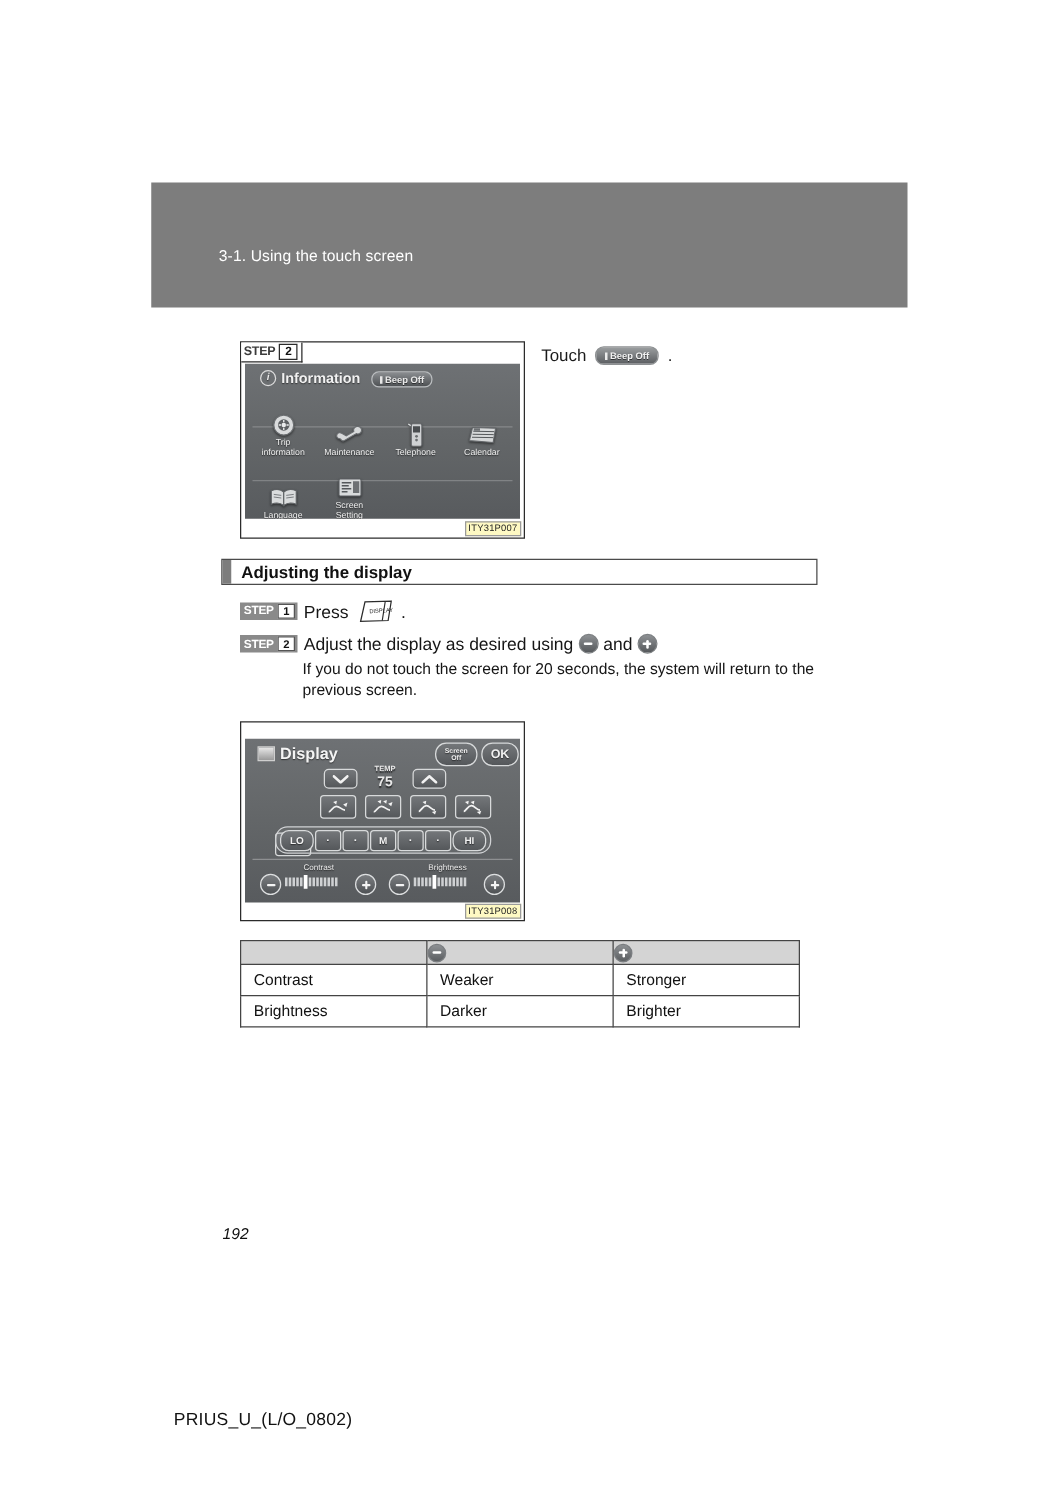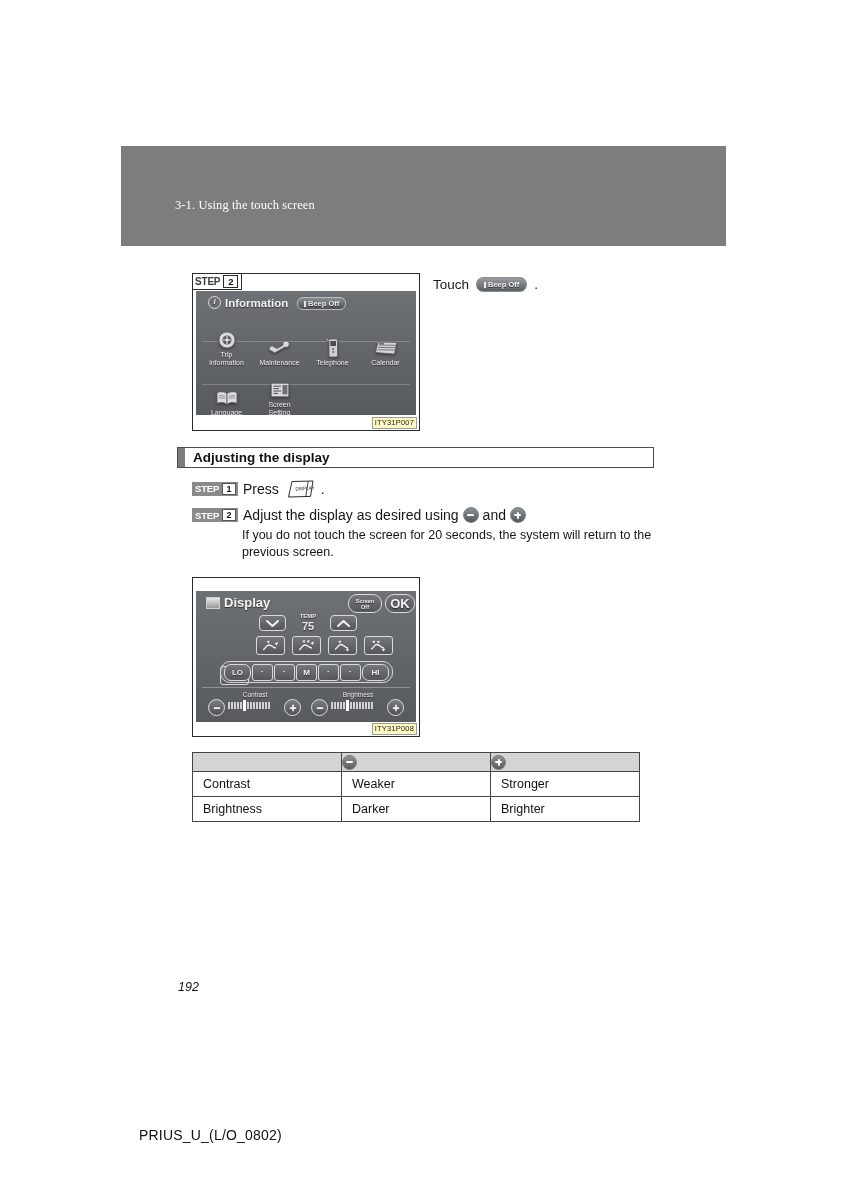--- a/index.html
+++ b/index.html
@@ -9,21 +9,20 @@
     font-family:"Liberation Sans", sans-serif;
     color:#1a1a1a;
     position:relative;
     overflow:hidden;
   }
 
   
   .header-band{
     position:absolute;left:121px;top:146px;width:605px;height:100px;
     background:#7d7d7d;
-    font-family:Liberation Serif, serif;
   }
   .header-band .chapter-title{
     position:absolute;left:54px;top:52px;
     font-size:12.5px;color:#ffffff;letter-spacing:0.1px;
     white-space:nowrap;
   }
 
   
   .navfig{
     position:absolute;
@@ -443,21 +442,21 @@
   <div class="screen" style="top:13px;bottom:14px;">
 
     <div class="disp-title">
       <span class="disp-ico"></span>
       <span>Display</span>
     </div>
 
     <div class="rbtn" style="left:152px;top:3px;width:32px;height:17px;font-size:5.5px;font-weight:bold;line-height:6px;white-space:pre-line;border-radius:9px;">Screen
 Off</div>
 
-    <div class="rbtn" style="left:189px;top:3px;width:28px;height:17px;font-size:13px;font-weight:bold;border-radius:9px;">OK</div>
+    <div class="rbtn" style="left:189px;top:3px;width:28px;height:17px;font-size:10px;font-weight:bold;border-radius:9px;">OK</div>
 
     <div class="sqbtn" style="left:63px;top:24px;width:25px;height:14px;border-radius:4px;">
       <svg width="13" height="7" viewBox="0 0 13 7">
           <path d="M1 1 L6.5 6 L12 1" fill="none" stroke="#f2f2f2" stroke-width="2" stroke-linecap="round" stroke-linejoin="round"></path>
         </svg>
     </div>
     <div class="temp-lab" style="left:92px;top:22px;width:40px;font-size:6px;font-weight:bold;">TEMP</div>
     <div class="temp-lab" style="left:92px;top:29px;width:40px;font-size:11px;font-weight:bold;">75</div>
     <div class="sqbtn" style="left:134px;top:24px;width:25px;height:14px;border-radius:4px;">
       <svg width="13" height="7" viewBox="0 0 13 7">

